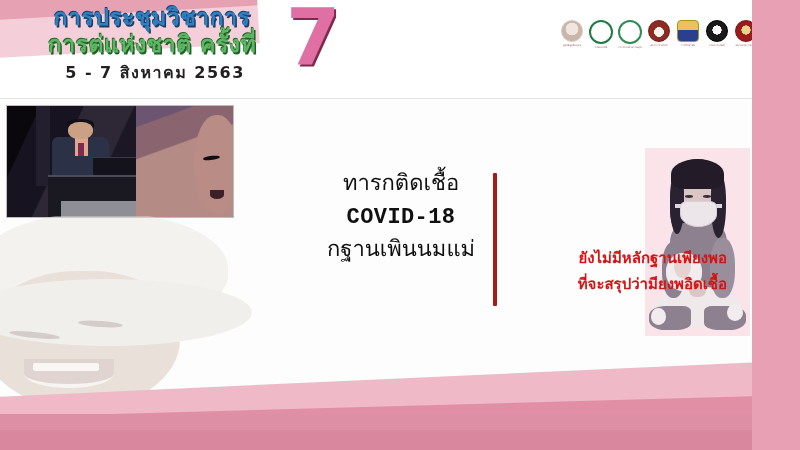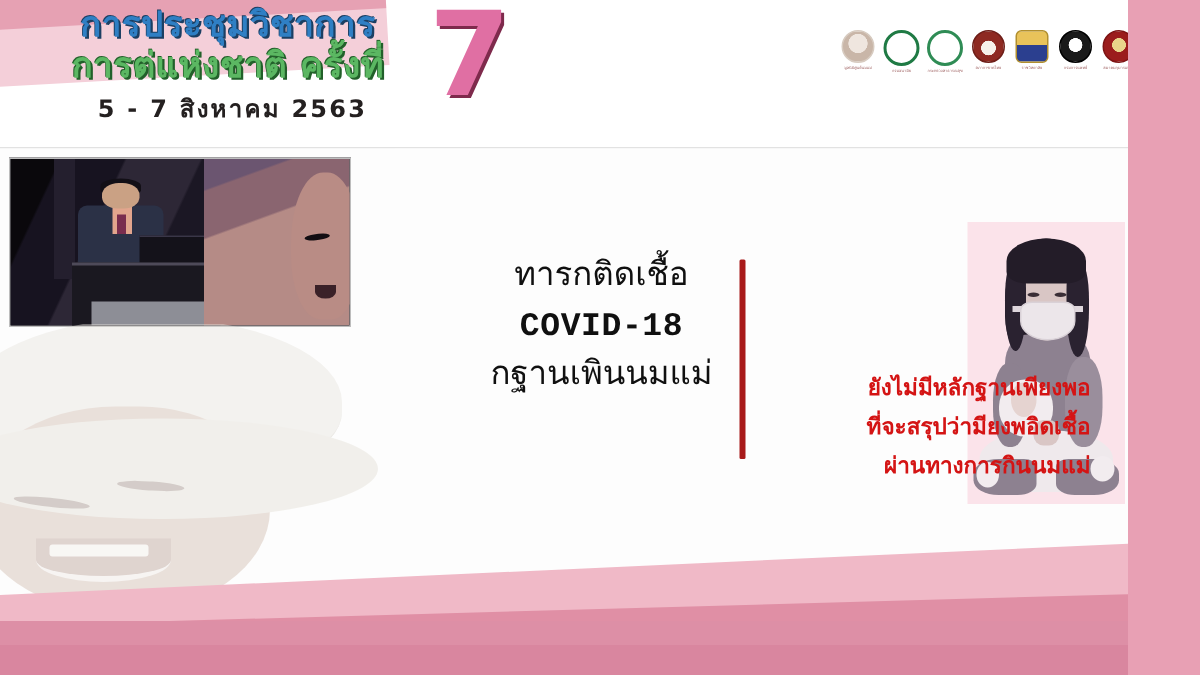--- a/index.html
+++ b/index.html
@@ -297,21 +297,20 @@
       <div class="mom-hair-front"></div>
       <div class="eyeL"></div>
       <div class="eyeR"></div>
       <div class="mask-strap"></div>
       <div class="mask"></div>
     </div>
 
     <div class="atext">
       <div>ยังไม่มีหลักฐานเพียงพอ</div>
       <div>ที่จะสรุปว่ามียงพอิดเชื้อ</div>
-      <div>ผ่านทางการกินนมแม่</div>
     </div>
 
     <div class="slide-num">6</div>
 
     <div class="band-light"></div>
     <div class="band-dark"></div>
   </div>
 
   <div class="frame-right"></div>
   <div class="frame-bottom"></div>

